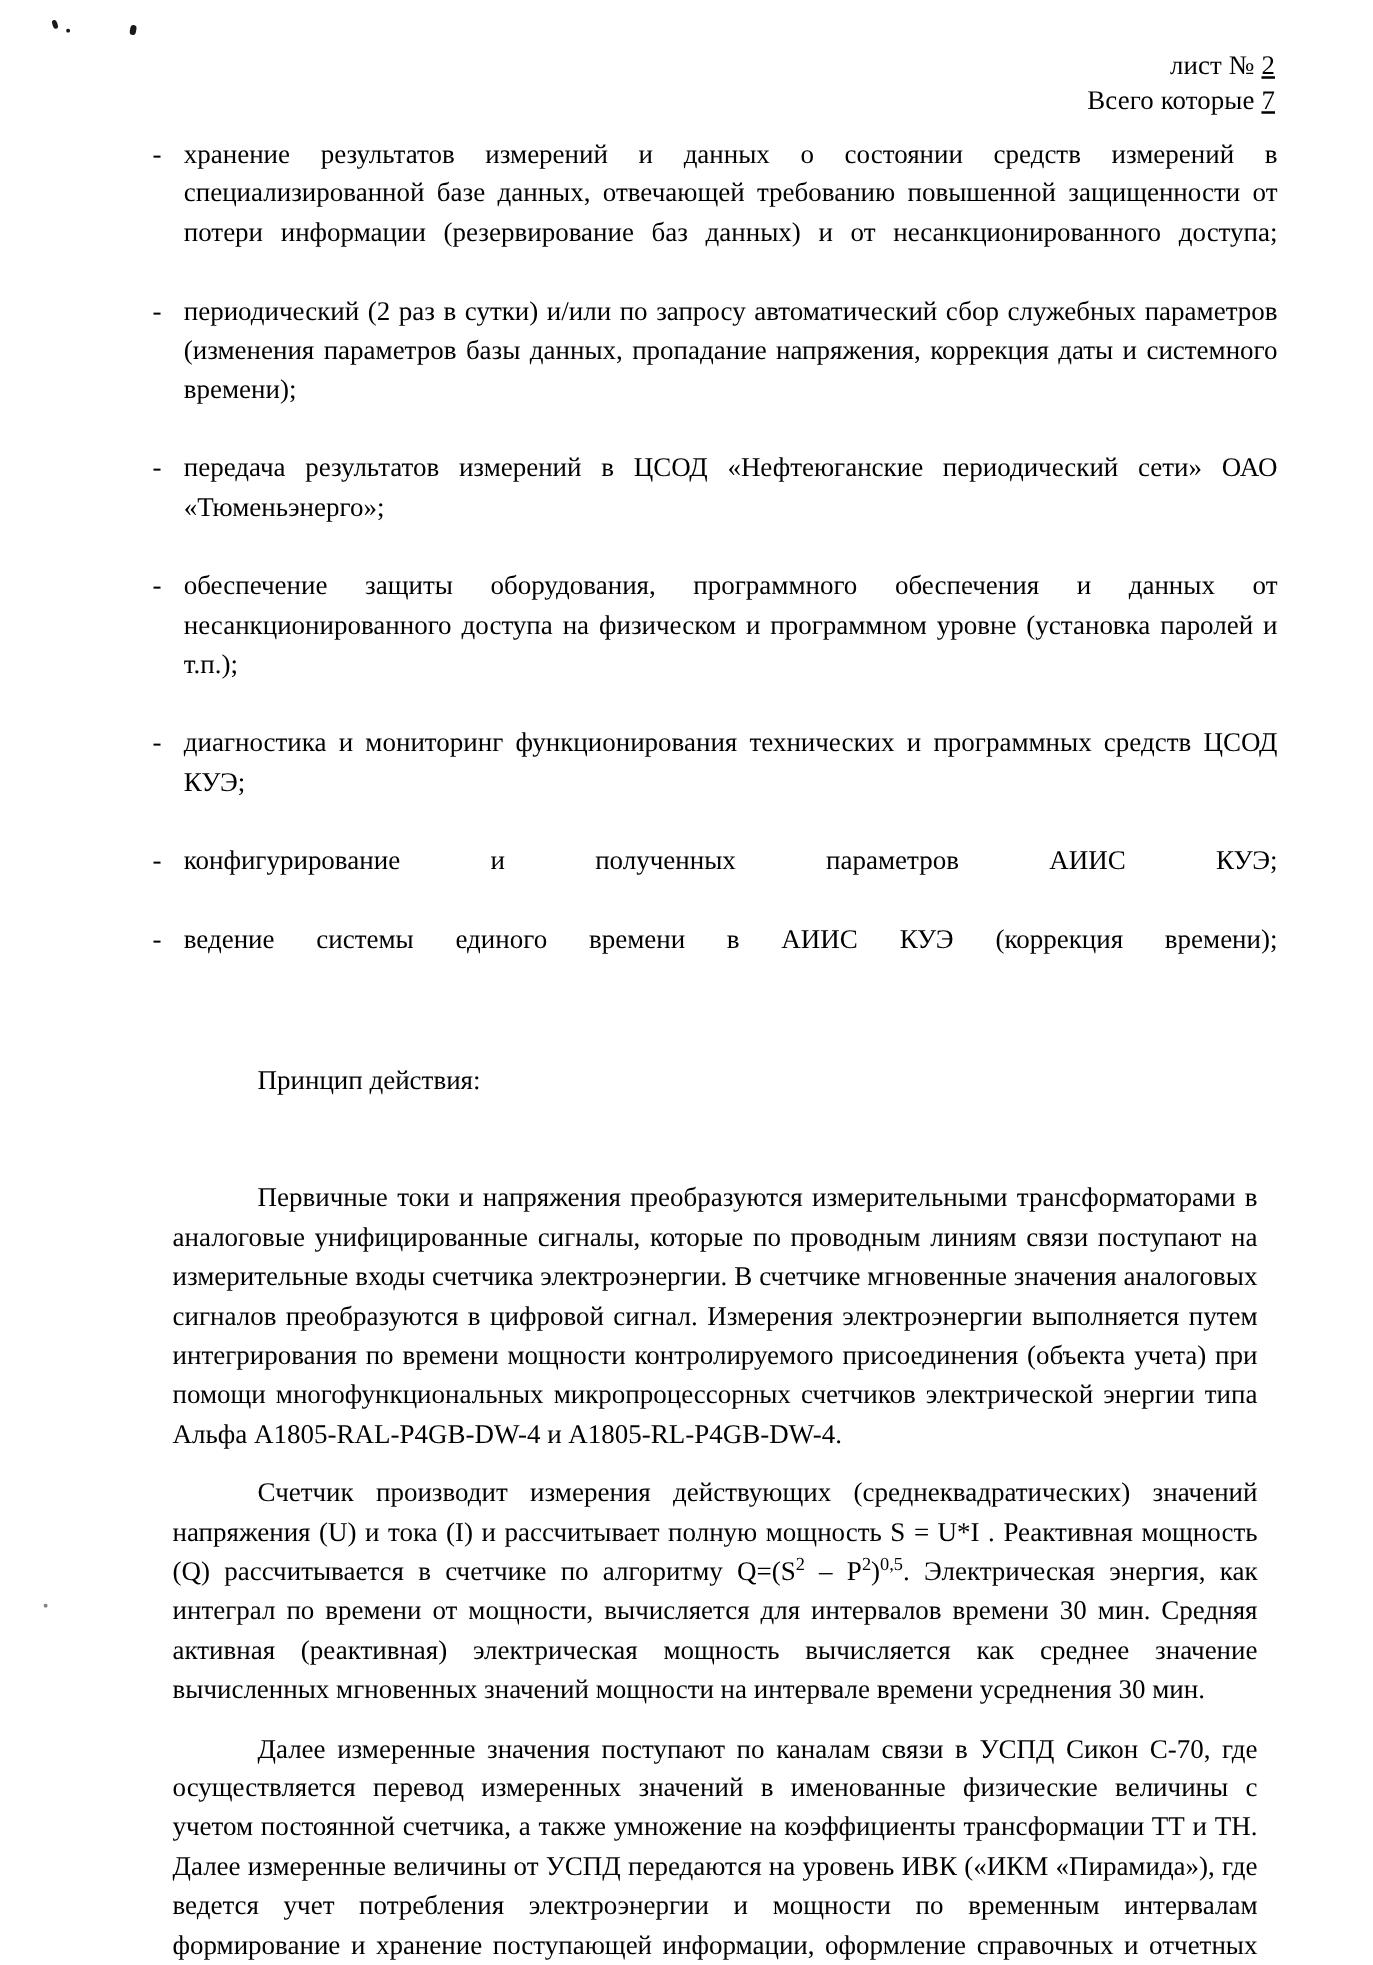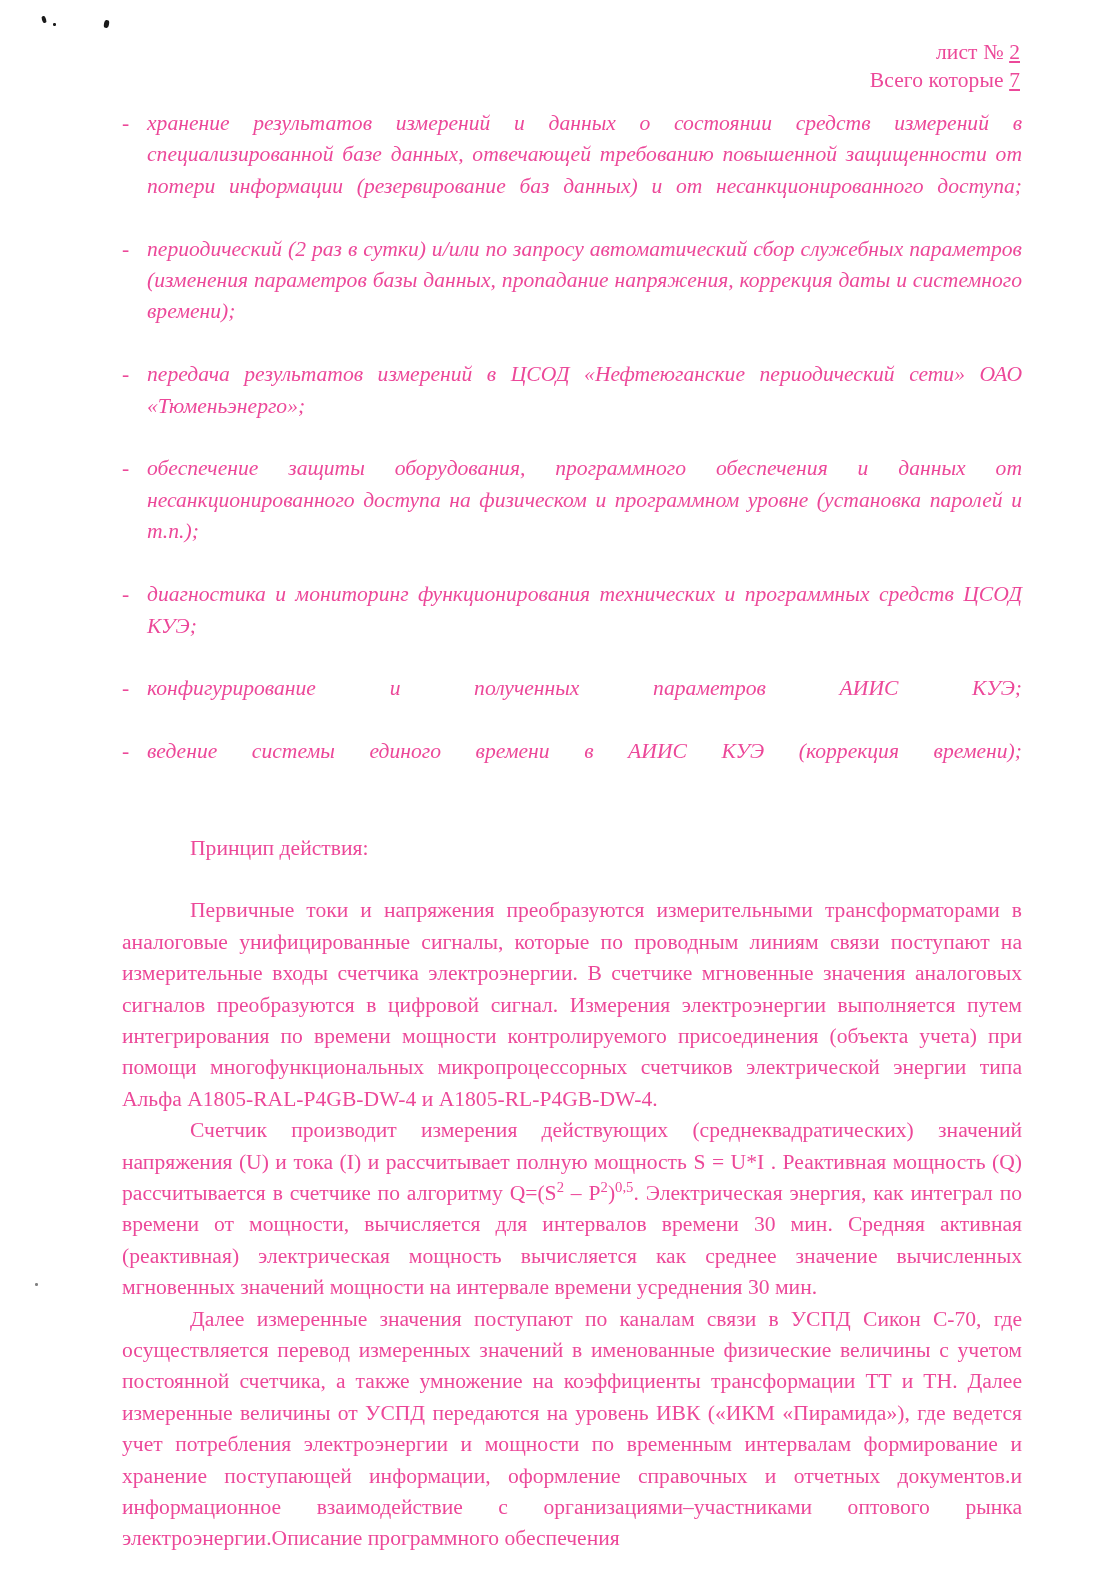--- a/index.html
+++ b/index.html
@@ -8,21 +8,21 @@
     padding: 0;
     background: #ffffff;
   }
 
   .page {
     position: relative;
     width: 1098px;
     height: 1572px;
     margin: 0 auto;
     background: #ffffff;
-    color: #ec4899;
+    color: #000000;
     font-family: "Liberation Serif", "DejaVu Serif", serif;
     overflow: hidden;
   }
 
   
   .speck {
     position: absolute;
     background: #1a1a1a;
     border-radius: 40%;
   }
@@ -61,31 +61,31 @@
     padding-left: 25px;
     text-align: justify;
     text-justify: inter-word;
     margin: 0;
   }
   .bullet > .dash {
     position: absolute;
     left: 0;
     top: 0;
   }
-  .bullet > .btext { display: block; font-style: italic; }
+  .bullet > .btext { display: block; }
   
   .bullet > .btext::after {
     content: "";
     display: inline-block;
     width: 100%;
   }
 
   
   .para {
-    margin: 0;
+    margin: 16px;
     text-align: justify;
     text-justify: inter-word;
     text-indent: 68px;
   }
   .gap-sm { height: 31px; }
   .gap-md { height: 34px; }
 
   sup {
     font-size: .68em;
     line-height: 0;

